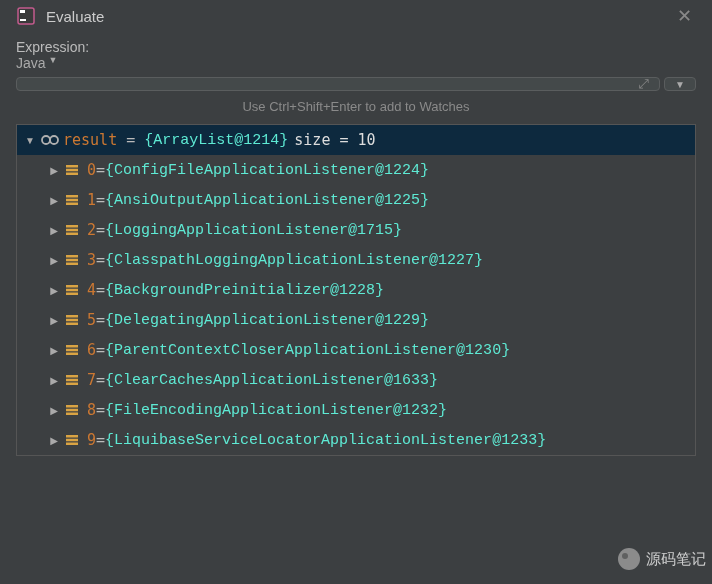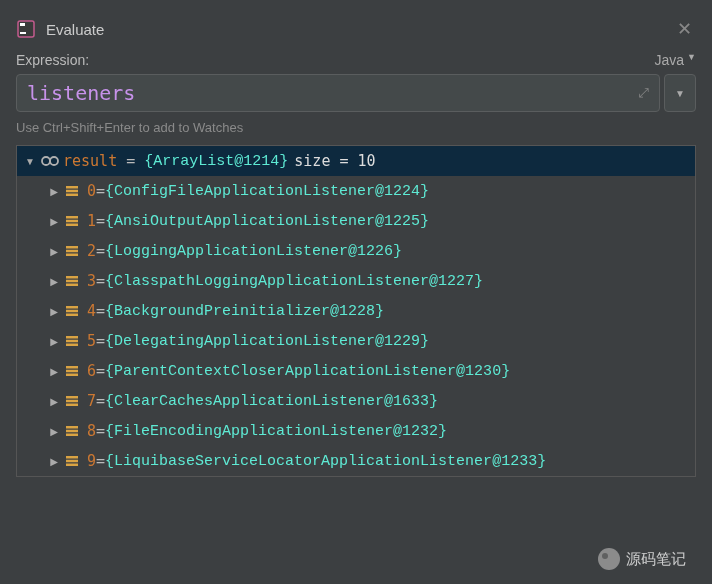--- a/index.html
+++ b/index.html
@@ -9,35 +9,36 @@
     background: #3c3f41;
     font-family: "Segoe UI", Arial, sans-serif;
     font-size: 14px;
     color: #bbbbbb;
     overflow: hidden;
     position: relative;
   }
   .titlebar {
     display: flex;
     align-items: center;
-    padding: 18px 16px 6px 16px;
+    padding: 5px 16px 6px 16px;
   }
   .app-icon {
     width: 20px; height: 20px;
     margin-right: 10px;
     display: flex; align-items: center; justify-content: center;
   }
   .title-text { color: #cccccc; font-size: 15px; flex: 1; }
   .close-x { color: #888; font-size: 18px; cursor: pointer; padding: 0 4px; }
   .content { padding: 6px 16px 0 16px; }
   .expr-row {
     display: flex;
     align-items: baseline;
     justify-content: space-between;
     margin-bottom: 6px;
+    flex-direction: column;
   }
   .label { color: #bbbbbb; font-size: 14px; }
   .lang-select { color: #aaaaaa; font-size: 14px; display: flex; align-items: flex-start; cursor: pointer; }
   .lang-select .tri { font-size: 9px; margin-left: 3px; }
   .input-row { display: flex; gap: 4px; }
   .expr-input {
     flex: 1;
     background: #44494a;
     border: 1px solid #5a5d5e;
     border-radius: 4px;
@@ -55,21 +56,21 @@
   .input-wrap { position: relative; flex: 1; }
   .history-btn {
     width: 32px;
     background: #44494a;
     border: 1px solid #5a5d5e;
     border-radius: 4px;
     display: flex; align-items: center; justify-content: center;
     color: #aaa; cursor: pointer;
   }
   .hint {
-    text-align: left;
+    text-align: center;
     color: #8a8a8a;
     font-size: 13px;
     margin-top: 8px;
     margin-bottom: 10px;
   }
   .result-label { color: #bbbbbb; font-size: 14px; margin-bottom: 4px; }
   .tree {
     border: 1px solid #555;
     background: #3c3f41;
     font-size: 15px;
@@ -95,21 +96,21 @@
     margin: 0 6px 0 4px;
     display: inline-block;
   }
   .idx { color: #cc7832; font-family: "Consolas", monospace; }
   .eq { color: #bbbbbb; font-family: "Consolas", monospace; }
   .val { color: #5eead4; font-family: Liberation Mono, monospace; }
   .size-label { color: #dddddd; font-family: "Consolas", monospace; margin-left: 6px; text-align: right; }
   .indent1 { padding-left: 30px; }
   .watermark {
     position: absolute;
-    right: 26px;
+    right: 6px;
     bottom: 14px;
     display: flex;
     align-items: center;
     gap: 6px;
     color: #e6e6e6;
     font-size: 15px;
     opacity: 0.85;
   }
   .wm-circle {
     width: 22px; height: 22px; border-radius: 50%;
@@ -141,21 +142,20 @@
     <span class="label">Expression:</span>
     <span class="lang-select">
       <span>Java</span>
       <span class="tri">▼</span>
     </span>
   </div>
 
   <div class="input-row">
     <div class="input-wrap">
       <div class="expr-input">
-        <span>listeners</span>
         <span class="expand-icon">⤢</span>
       </div>
     </div>
     <div class="history-btn">
       <span style="font-size:10px;">▼</span>
     </div>
   </div>
 
   <div class="hint">Use Ctrl+Shift+Enter to add to Watches</div>
 
@@ -199,21 +199,21 @@
         </div>
         <div class="tree-row indent1">
           <span class="arrow">▶</span>
           <span class="node-icon"><svg width="14" height="14" viewBox="0 0 14 14">
               <rect x="1" y="2" width="12" height="2.5" fill="#d9a343"></rect>
               <rect x="1" y="5.75" width="12" height="2.5" fill="#d9a343"></rect>
               <rect x="1" y="9.5" width="12" height="2.5" fill="#d9a343"></rect>
             </svg></span>
           <span class="idx">2</span>
           <span class="eq"> = </span>
-          <span class="val">{LoggingApplicationListener@1226}</span>
+          <span class="val">{LoggingApplicationListener@1715}</span>
         </div>
         <div class="tree-row indent1">
           <span class="arrow">▶</span>
           <span class="node-icon"><svg width="14" height="14" viewBox="0 0 14 14">
               <rect x="1" y="2" width="12" height="2.5" fill="#d9a343"></rect>
               <rect x="1" y="5.75" width="12" height="2.5" fill="#d9a343"></rect>
               <rect x="1" y="9.5" width="12" height="2.5" fill="#d9a343"></rect>
             </svg></span>
           <span class="idx">3</span>
           <span class="eq"> = </span>

